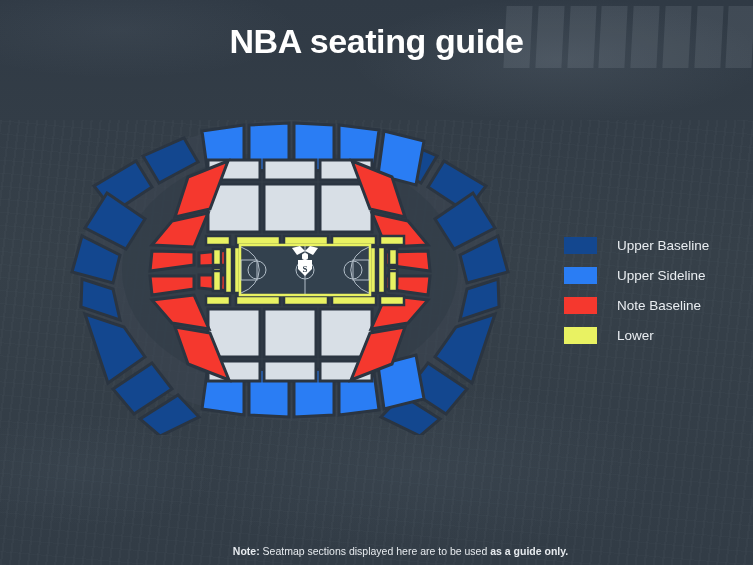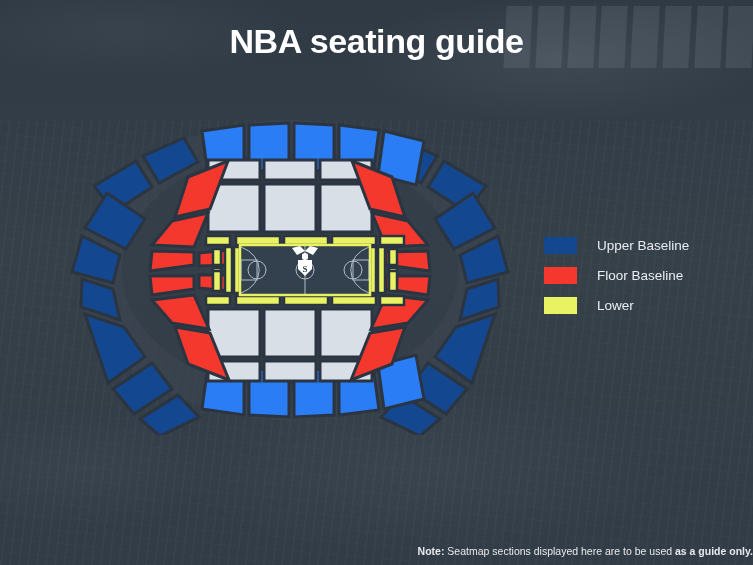--- a/index.html
+++ b/index.html
@@ -68,21 +68,21 @@
     left: 60px;
     top: 105px;
     width: 460px;
     height: 330px;
   }
   #map svg { display: block; }
 
   
   #legend {
     position: absolute;
-    left: 544px;
+    left: 564px;
     top: 230px;
     width: 190px;
   }
   .legend-row {
     display: flex;
     align-items: center;
     height: 30px;
   }
   .legend-swatch {
     width: 33px;
@@ -94,21 +94,21 @@
     color: #e9edf1;
     font-size: 13.5px;
     white-space: nowrap;
   }
 
   
   #footer {
     position: absolute;
     left: 0; right: 0;
     top: 545px;
-    text-align: right;
+    text-align: center;
     color: #e6eaee;
     font-size: 10.5px;
     padding-left: 48px;
   }
   #footer b { font-weight: bold; }
 </style>
 </head>
 <body>
 
 <div id="stage">
@@ -278,22 +278,26 @@
       </g>
     </svg>
   </div>
 
   <div id="legend">
     <div class="legend-row">
       <span class="legend-swatch" style="background:#13478f"></span>
       <span class="legend-label">Upper Baseline</span>
     </div>
     <div class="legend-row">
+      <span class="legend-swatch" style="background:#2a7df4"></span>
+      <span class="legend-label">Upper Sideline</span>
+    </div>
+    <div class="legend-row">
       <span class="legend-swatch" style="background:#f5382e"></span>
-      <span class="legend-label">Floor Baseline</span>
+      <span class="legend-label">Note Baseline</span>
     </div>
     <div class="legend-row">
       <span class="legend-swatch" style="background:#e9f262"></span>
       <span class="legend-label">Lower</span>
     </div>
   </div>
 
   <div id="footer">
     <b>Note:</b><span> Seatmap sections displayed here are to be used </span><b>as a guide only.</b>
   </div>

